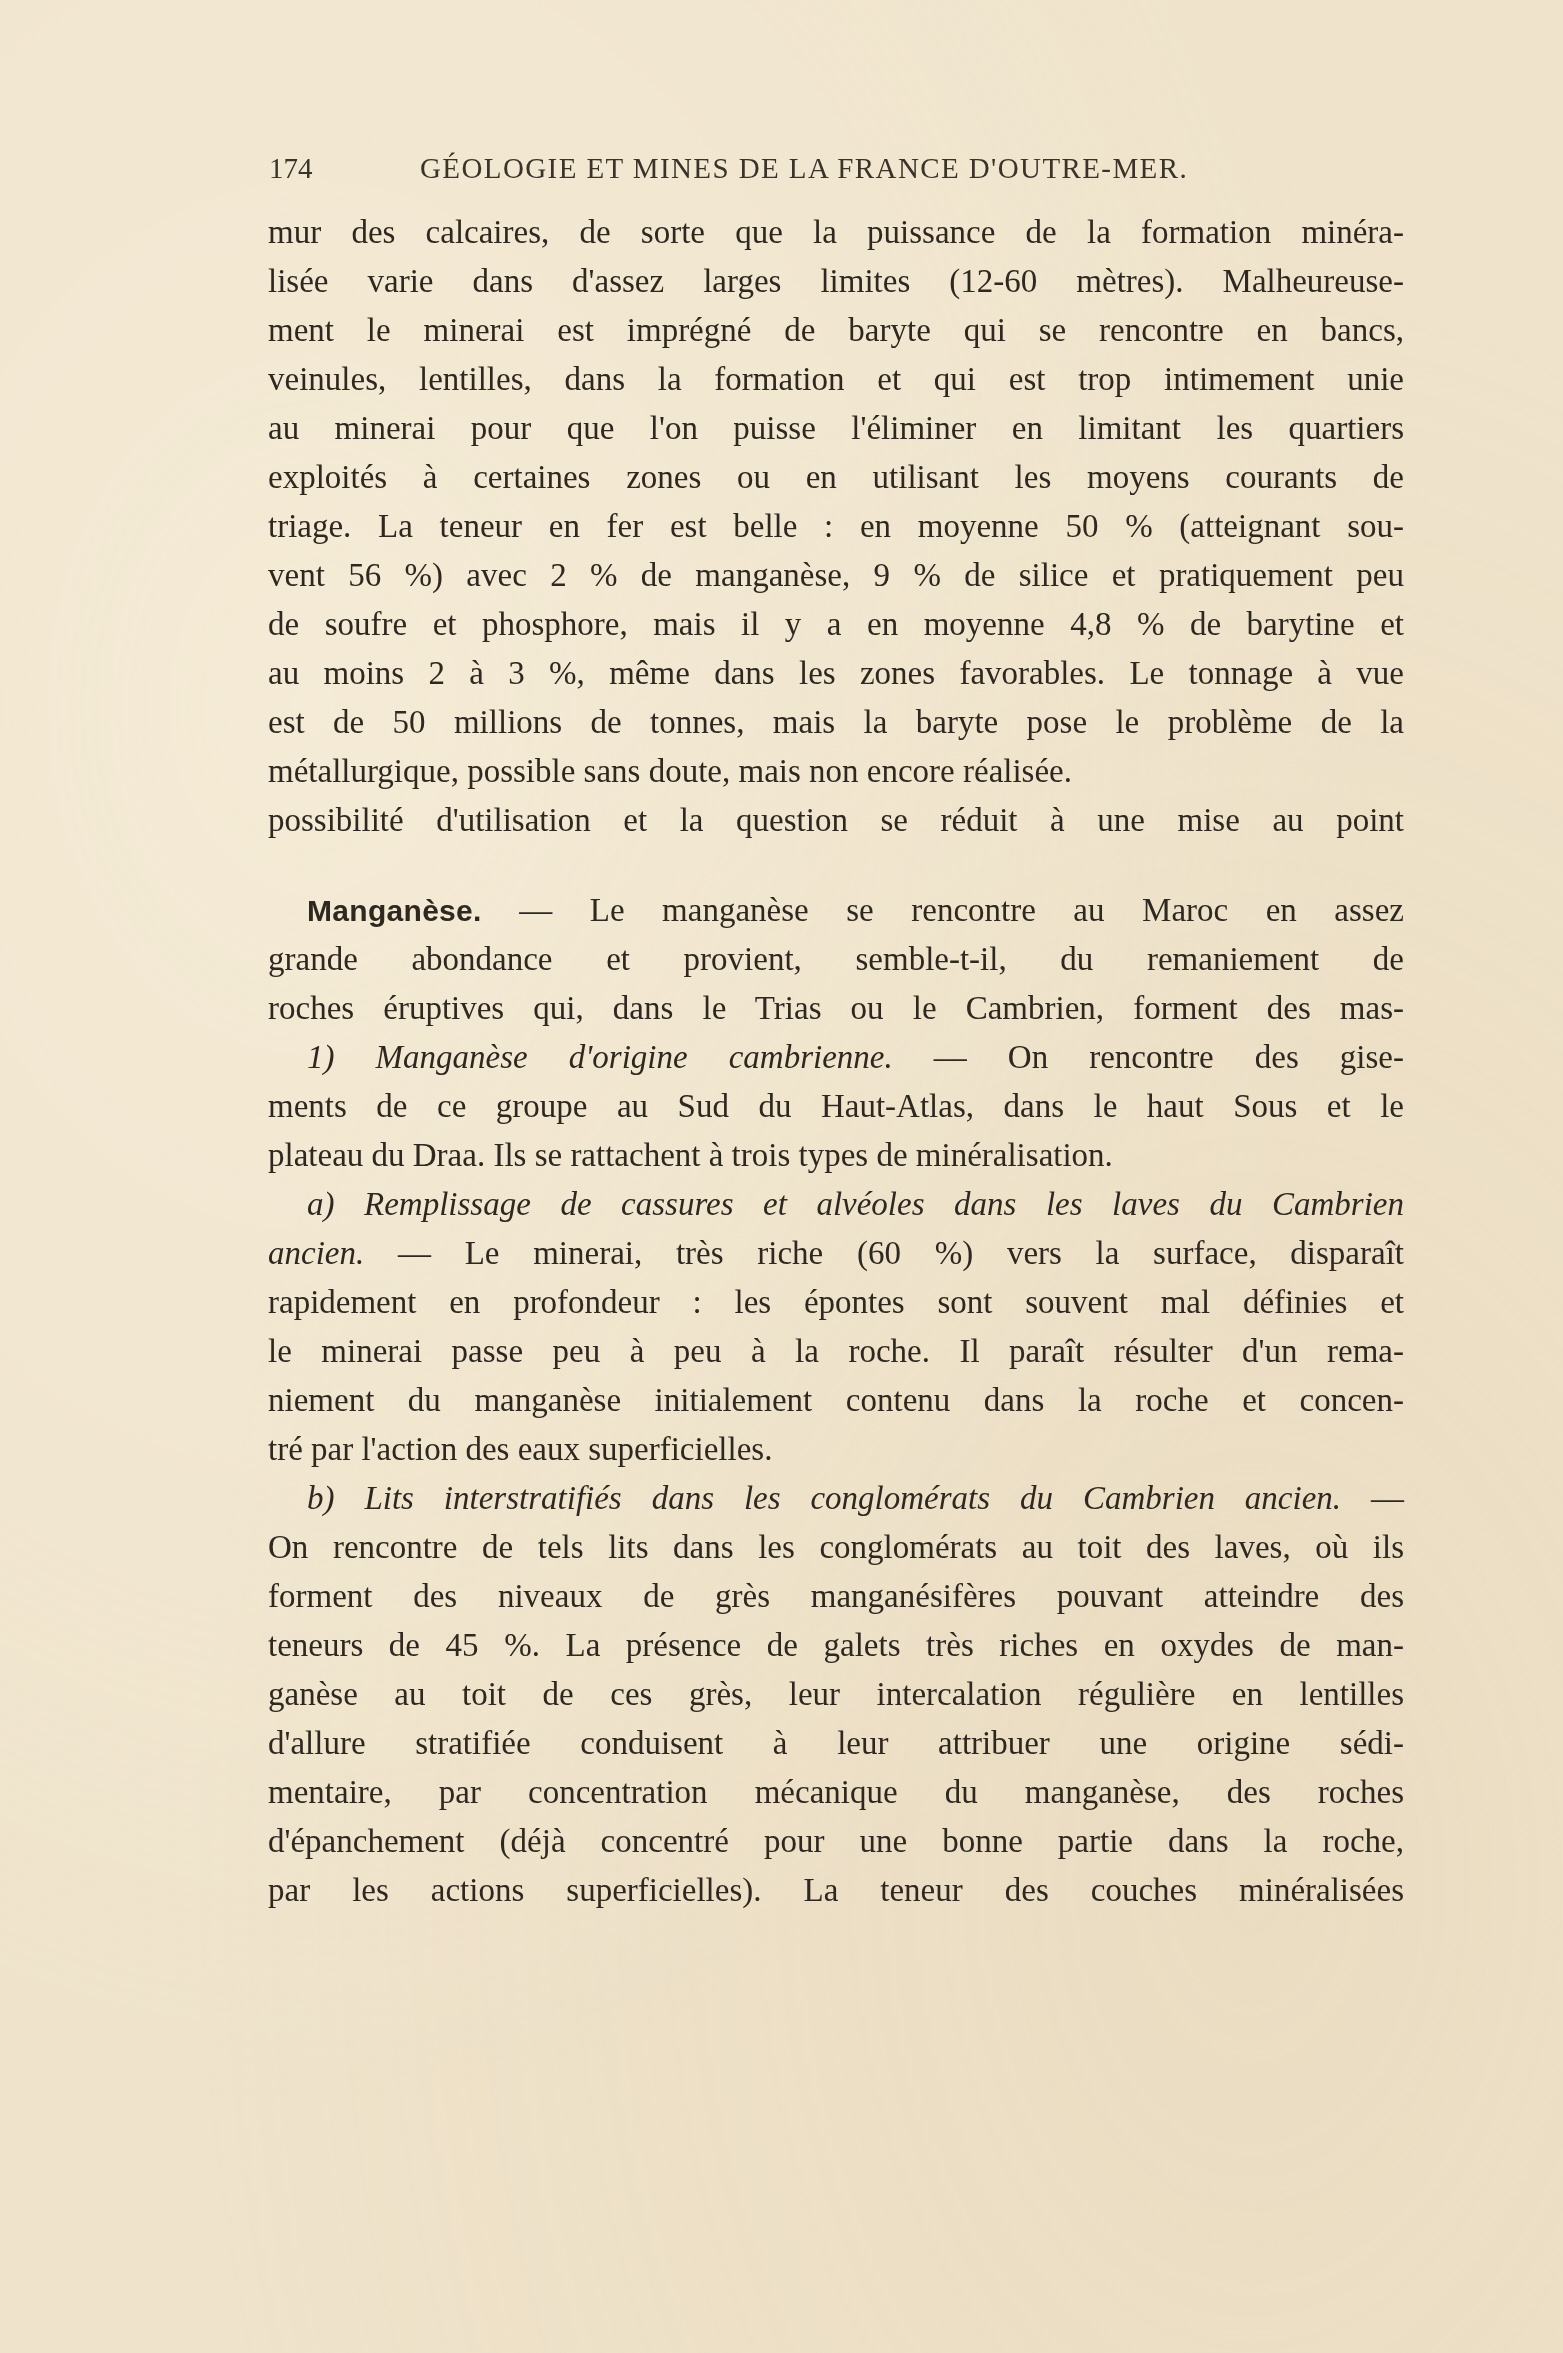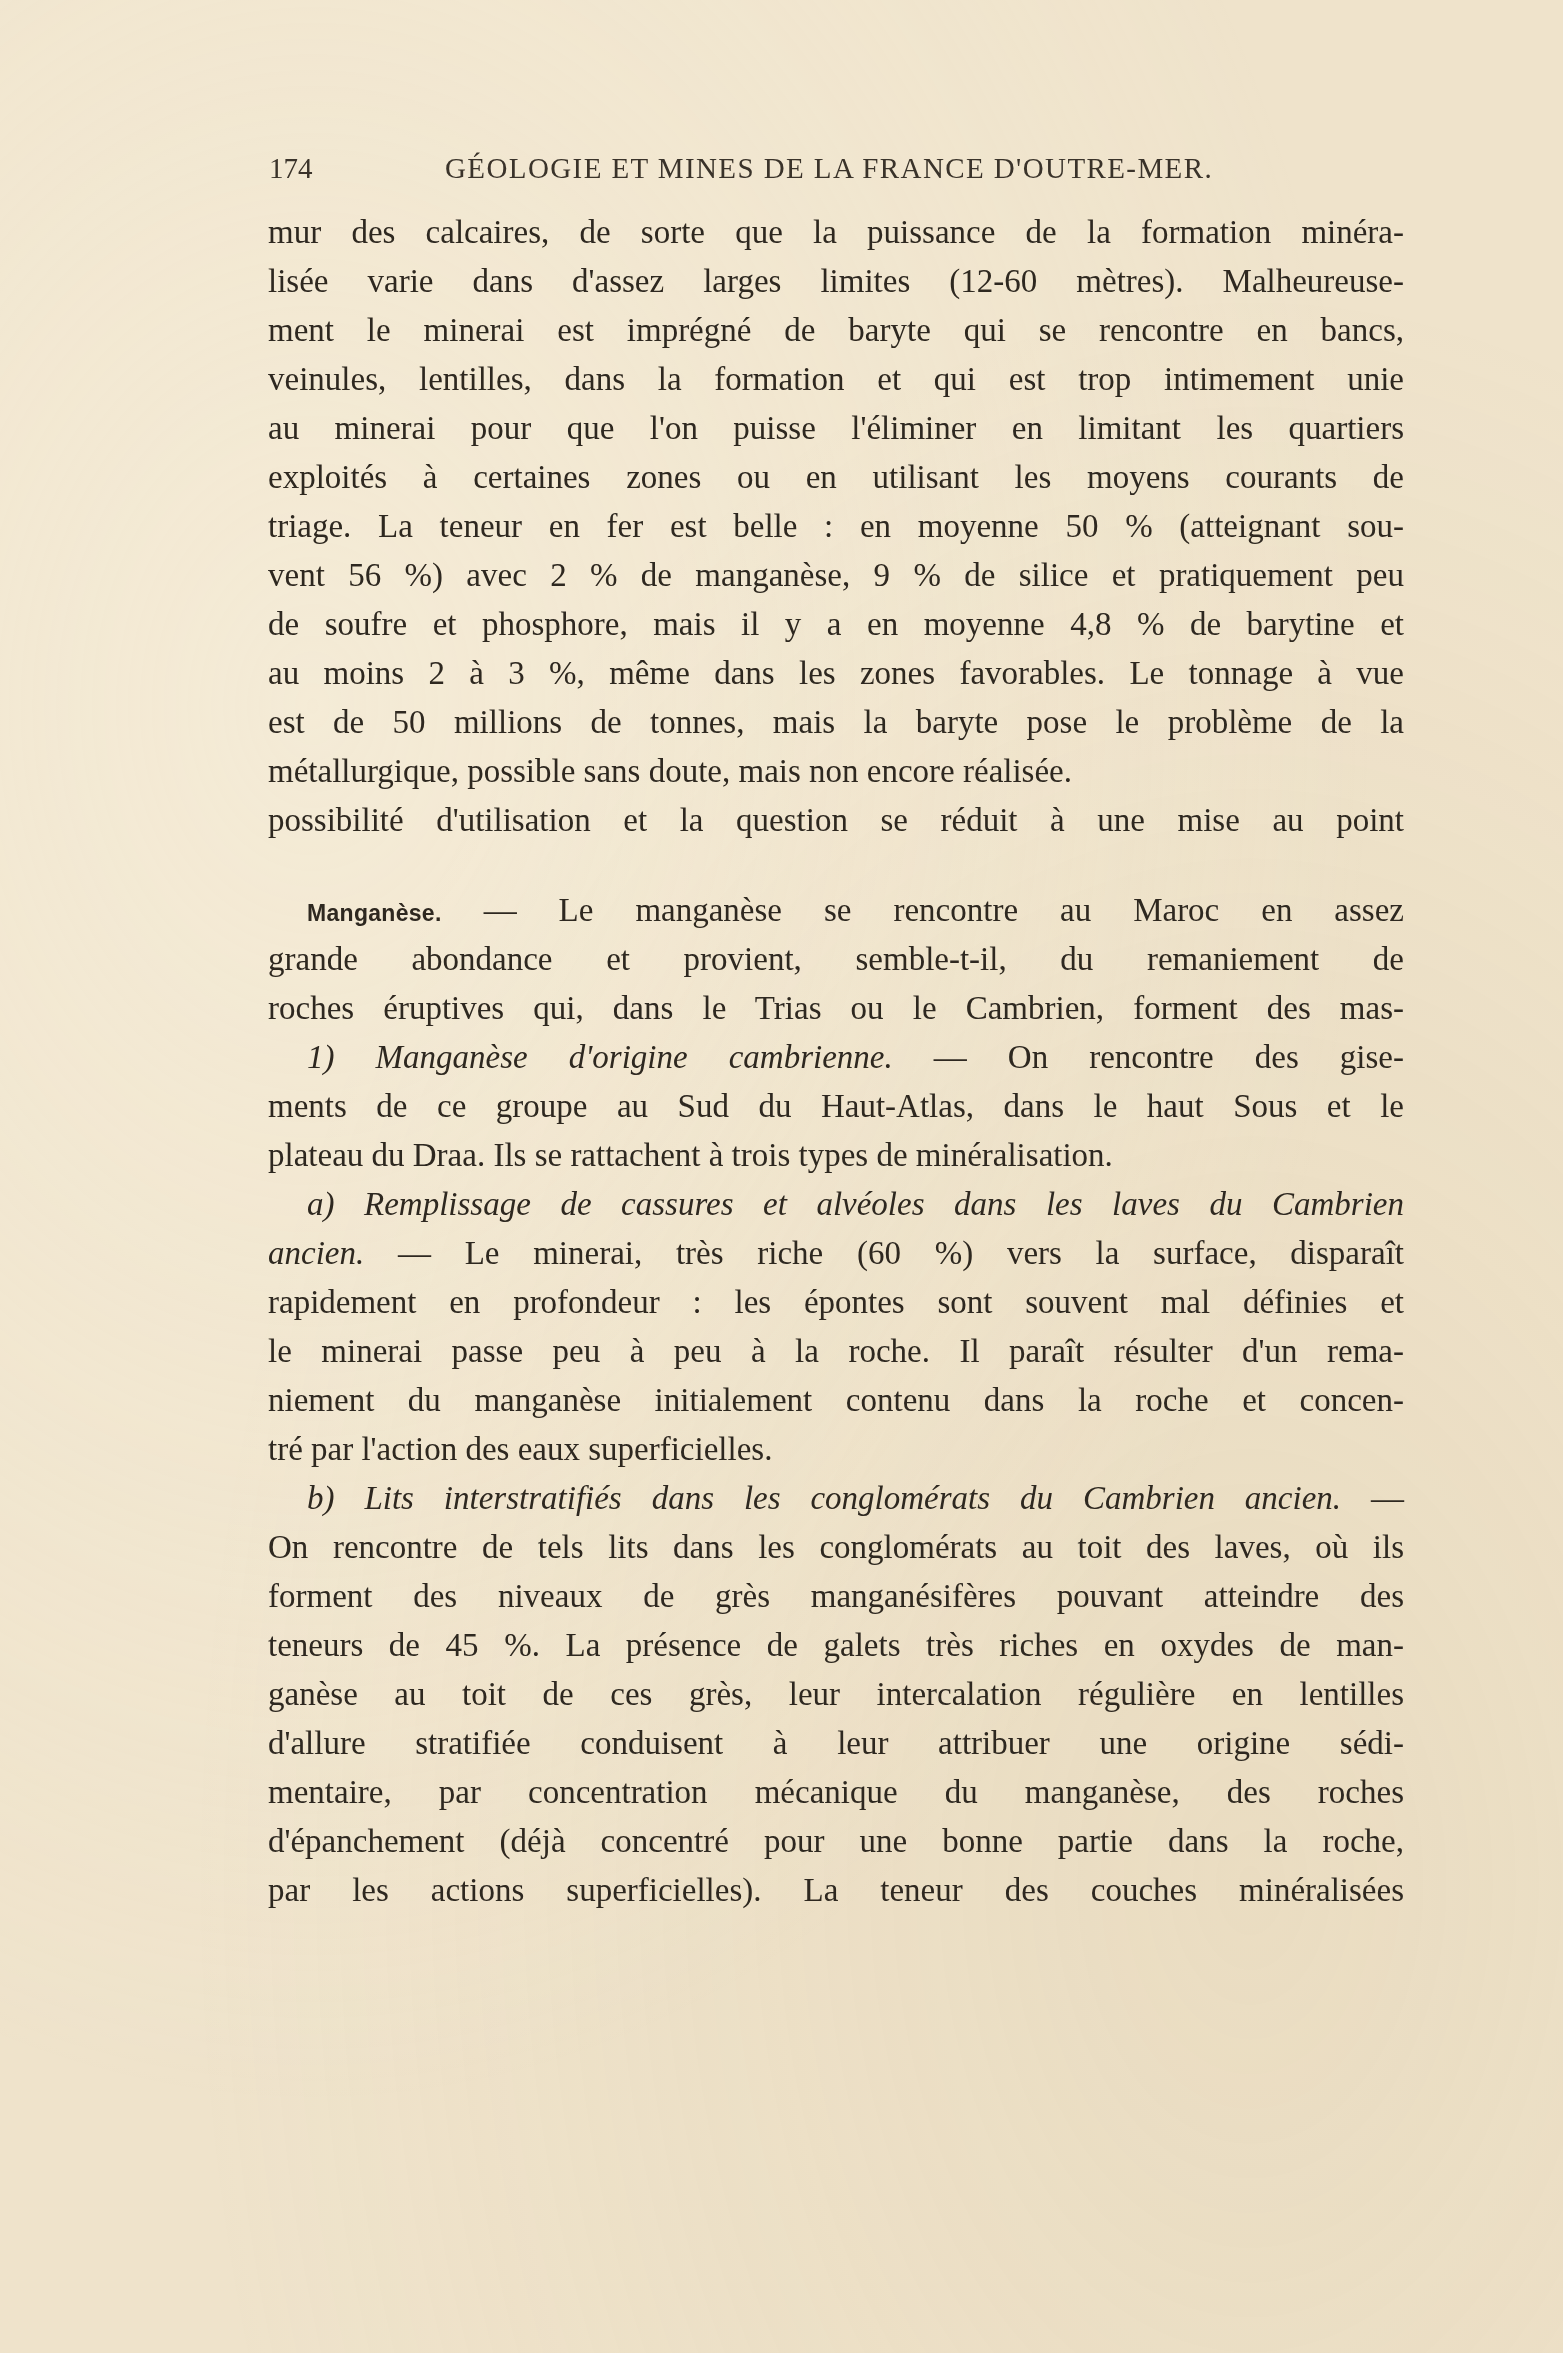--- a/index.html
+++ b/index.html
@@ -12,32 +12,32 @@
     font-family: "Liberation Serif", "DejaVu Serif", serif;
     color: #2a241d;
     position: relative;
   }
   .page { position: absolute; left: 0; top: 0; width: 1296px; height: 2354px; }
   .running-head {
     position: absolute; top: 149px; left: 269px; width: 976px; height: 38px;
     font-size: 29px; line-height: 38px; color: #3a332a;
   }
   .running-head .pagenum { position: absolute; left: 0; top: 0; }
-  .running-head .title { position: absolute; left: 176px; top: 0; letter-spacing: 1.4px; font-family: Liberation Serif, serif; }
+  .running-head .title { position: absolute; left: 151px; top: 0; letter-spacing: 1.4px; font-family: Liberation Serif, serif; }
   .body { position: absolute; left: 268px; top: 208px; width: 1136px; }
   .line {
     display: block; height: 49px; line-height: 49px;
     font-size: 33px; white-space: nowrap;
     text-align: justify; text-align-last: justify;
     color: #2e2820;
   }
   .line.last { text-align-last: left; }
   .line.indent { padding-left: 39px; }
   .gap { height: 41px; }
-  .bold { font-weight: bold; font-family: "Liberation Sans", "DejaVu Sans", sans-serif; font-size: 23px; letter-spacing: 0.3px; }
+  .bold { font-weight: bold; font-family: "Liberation Sans", "DejaVu Sans", sans-serif; font-size: 30px; letter-spacing: 0.3px; }
   .it { font-style: italic; }
 </style>
 </head>
 <body>
 
 <div class="page">
 
   <div class="running-head">
     <span class="pagenum">174</span>
     <span class="title">GÉOLOGIE ET MINES DE LA FRANCE D'OUTRE-MER.</span>

